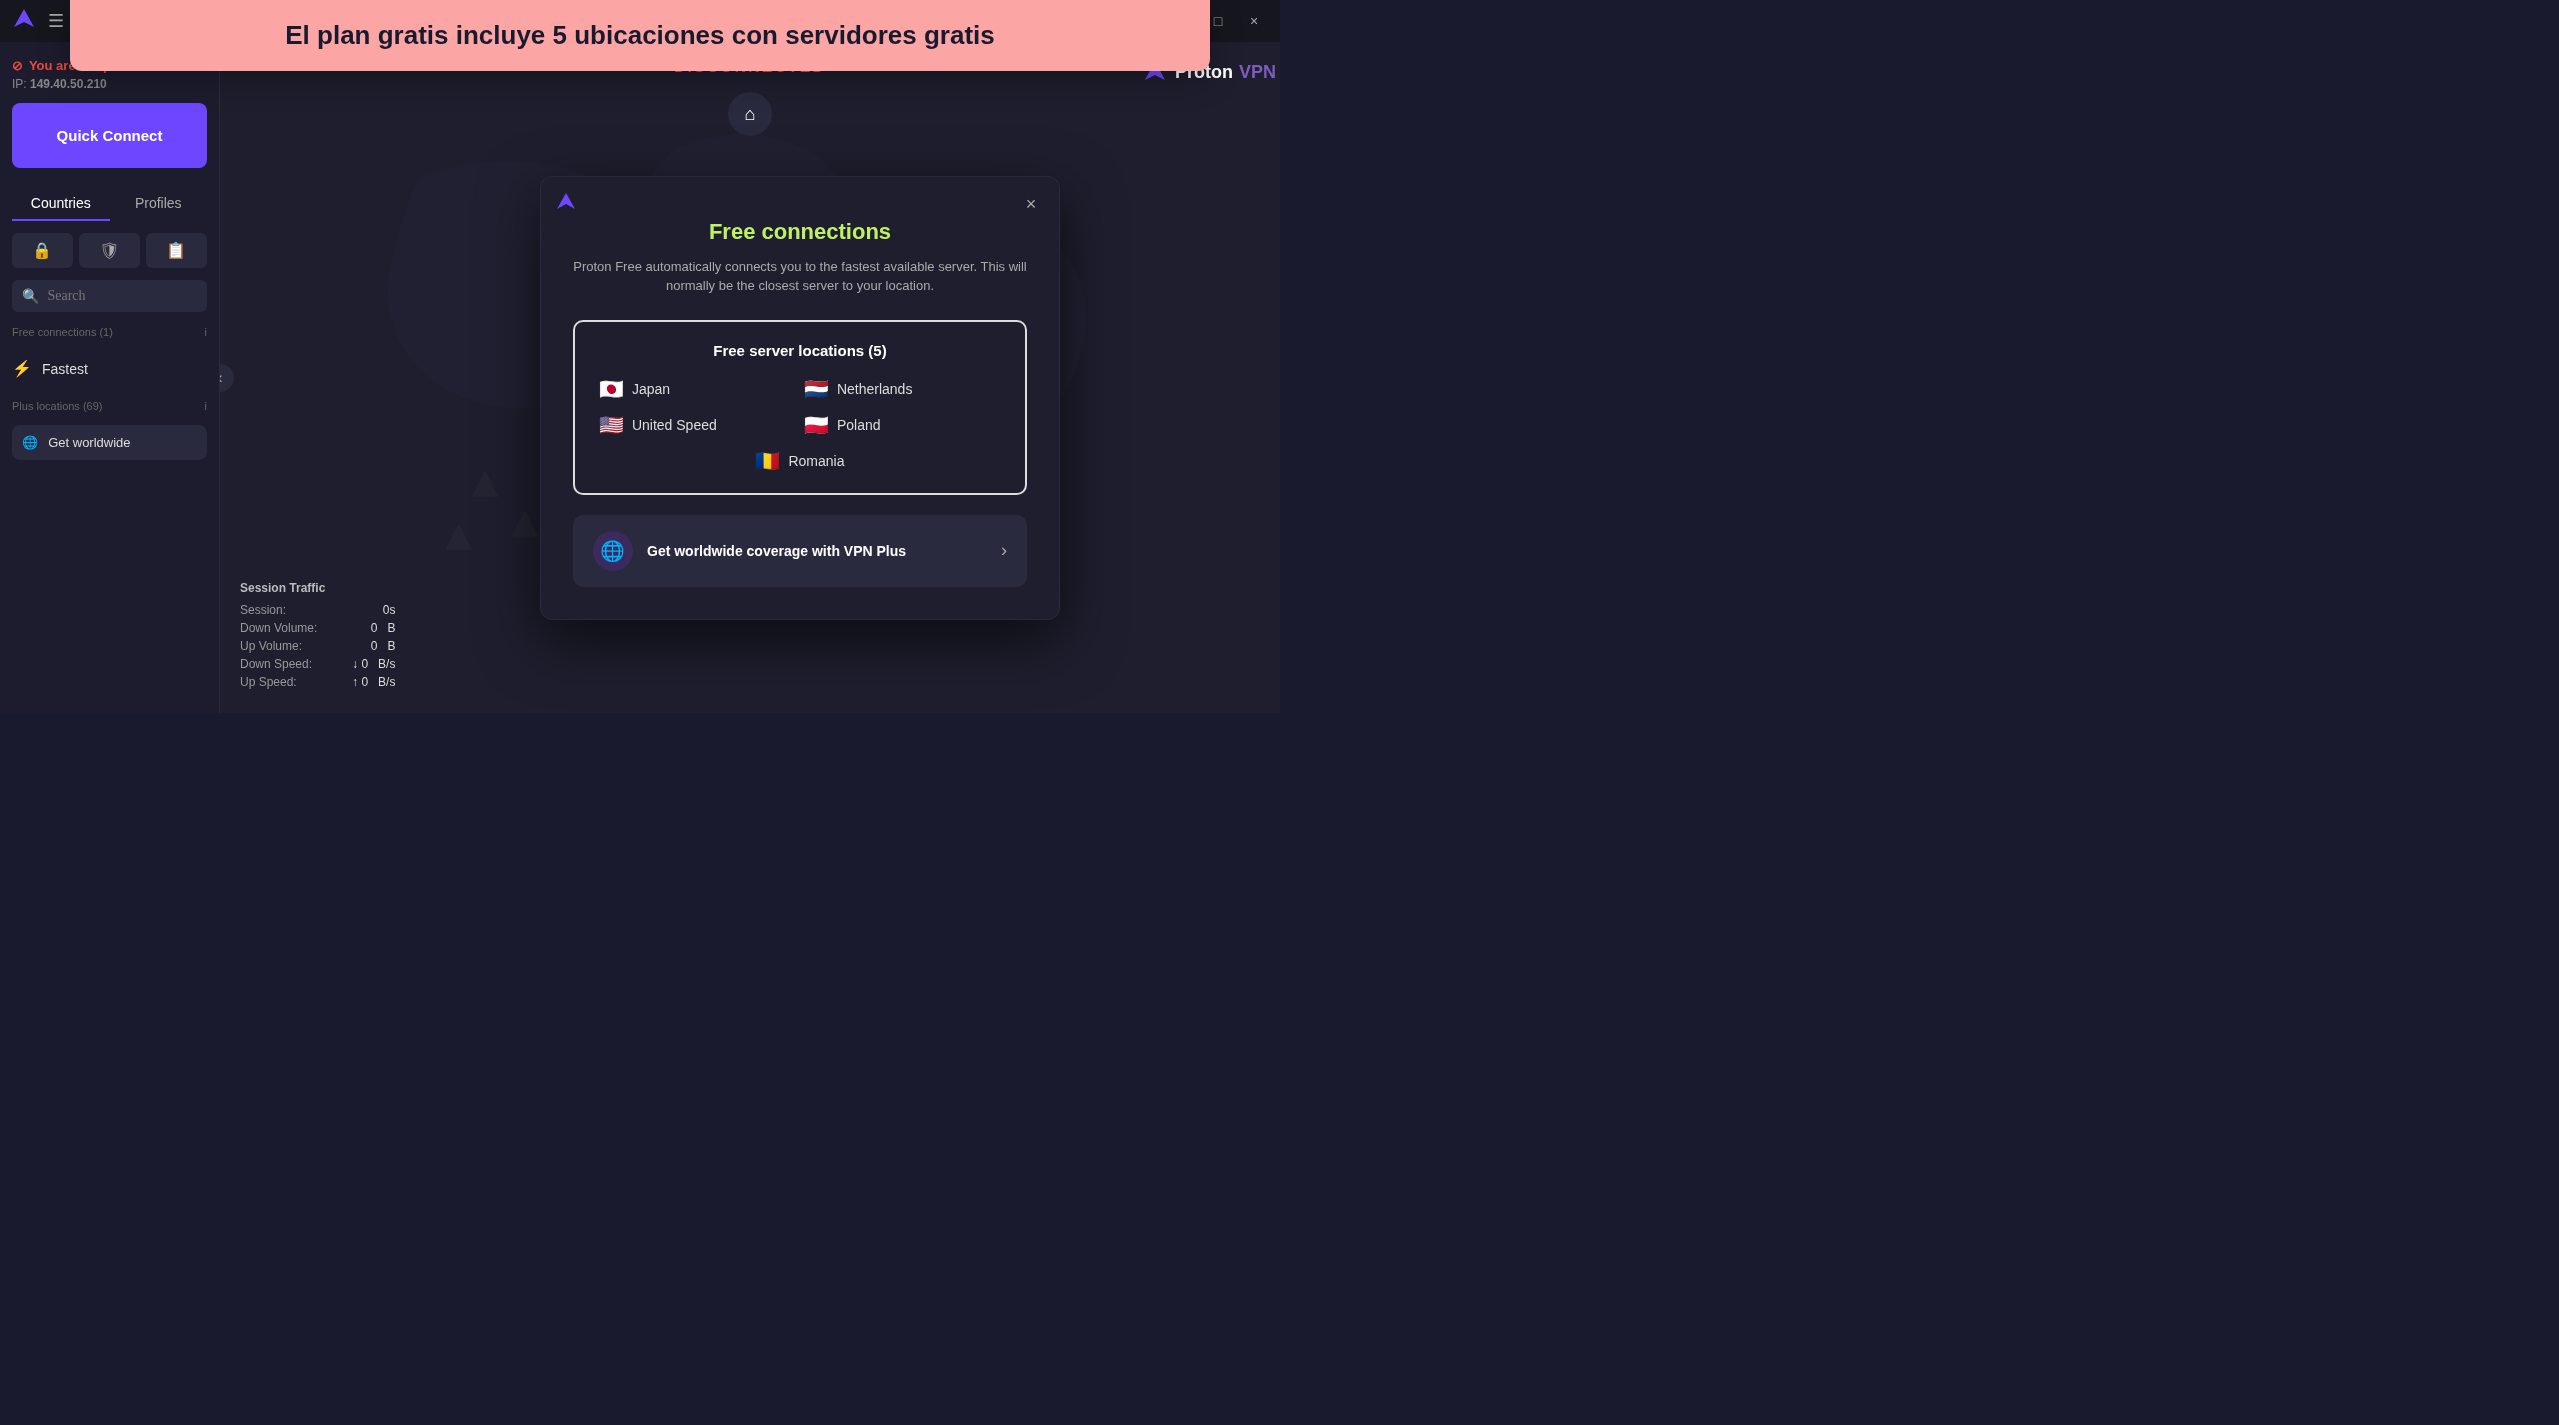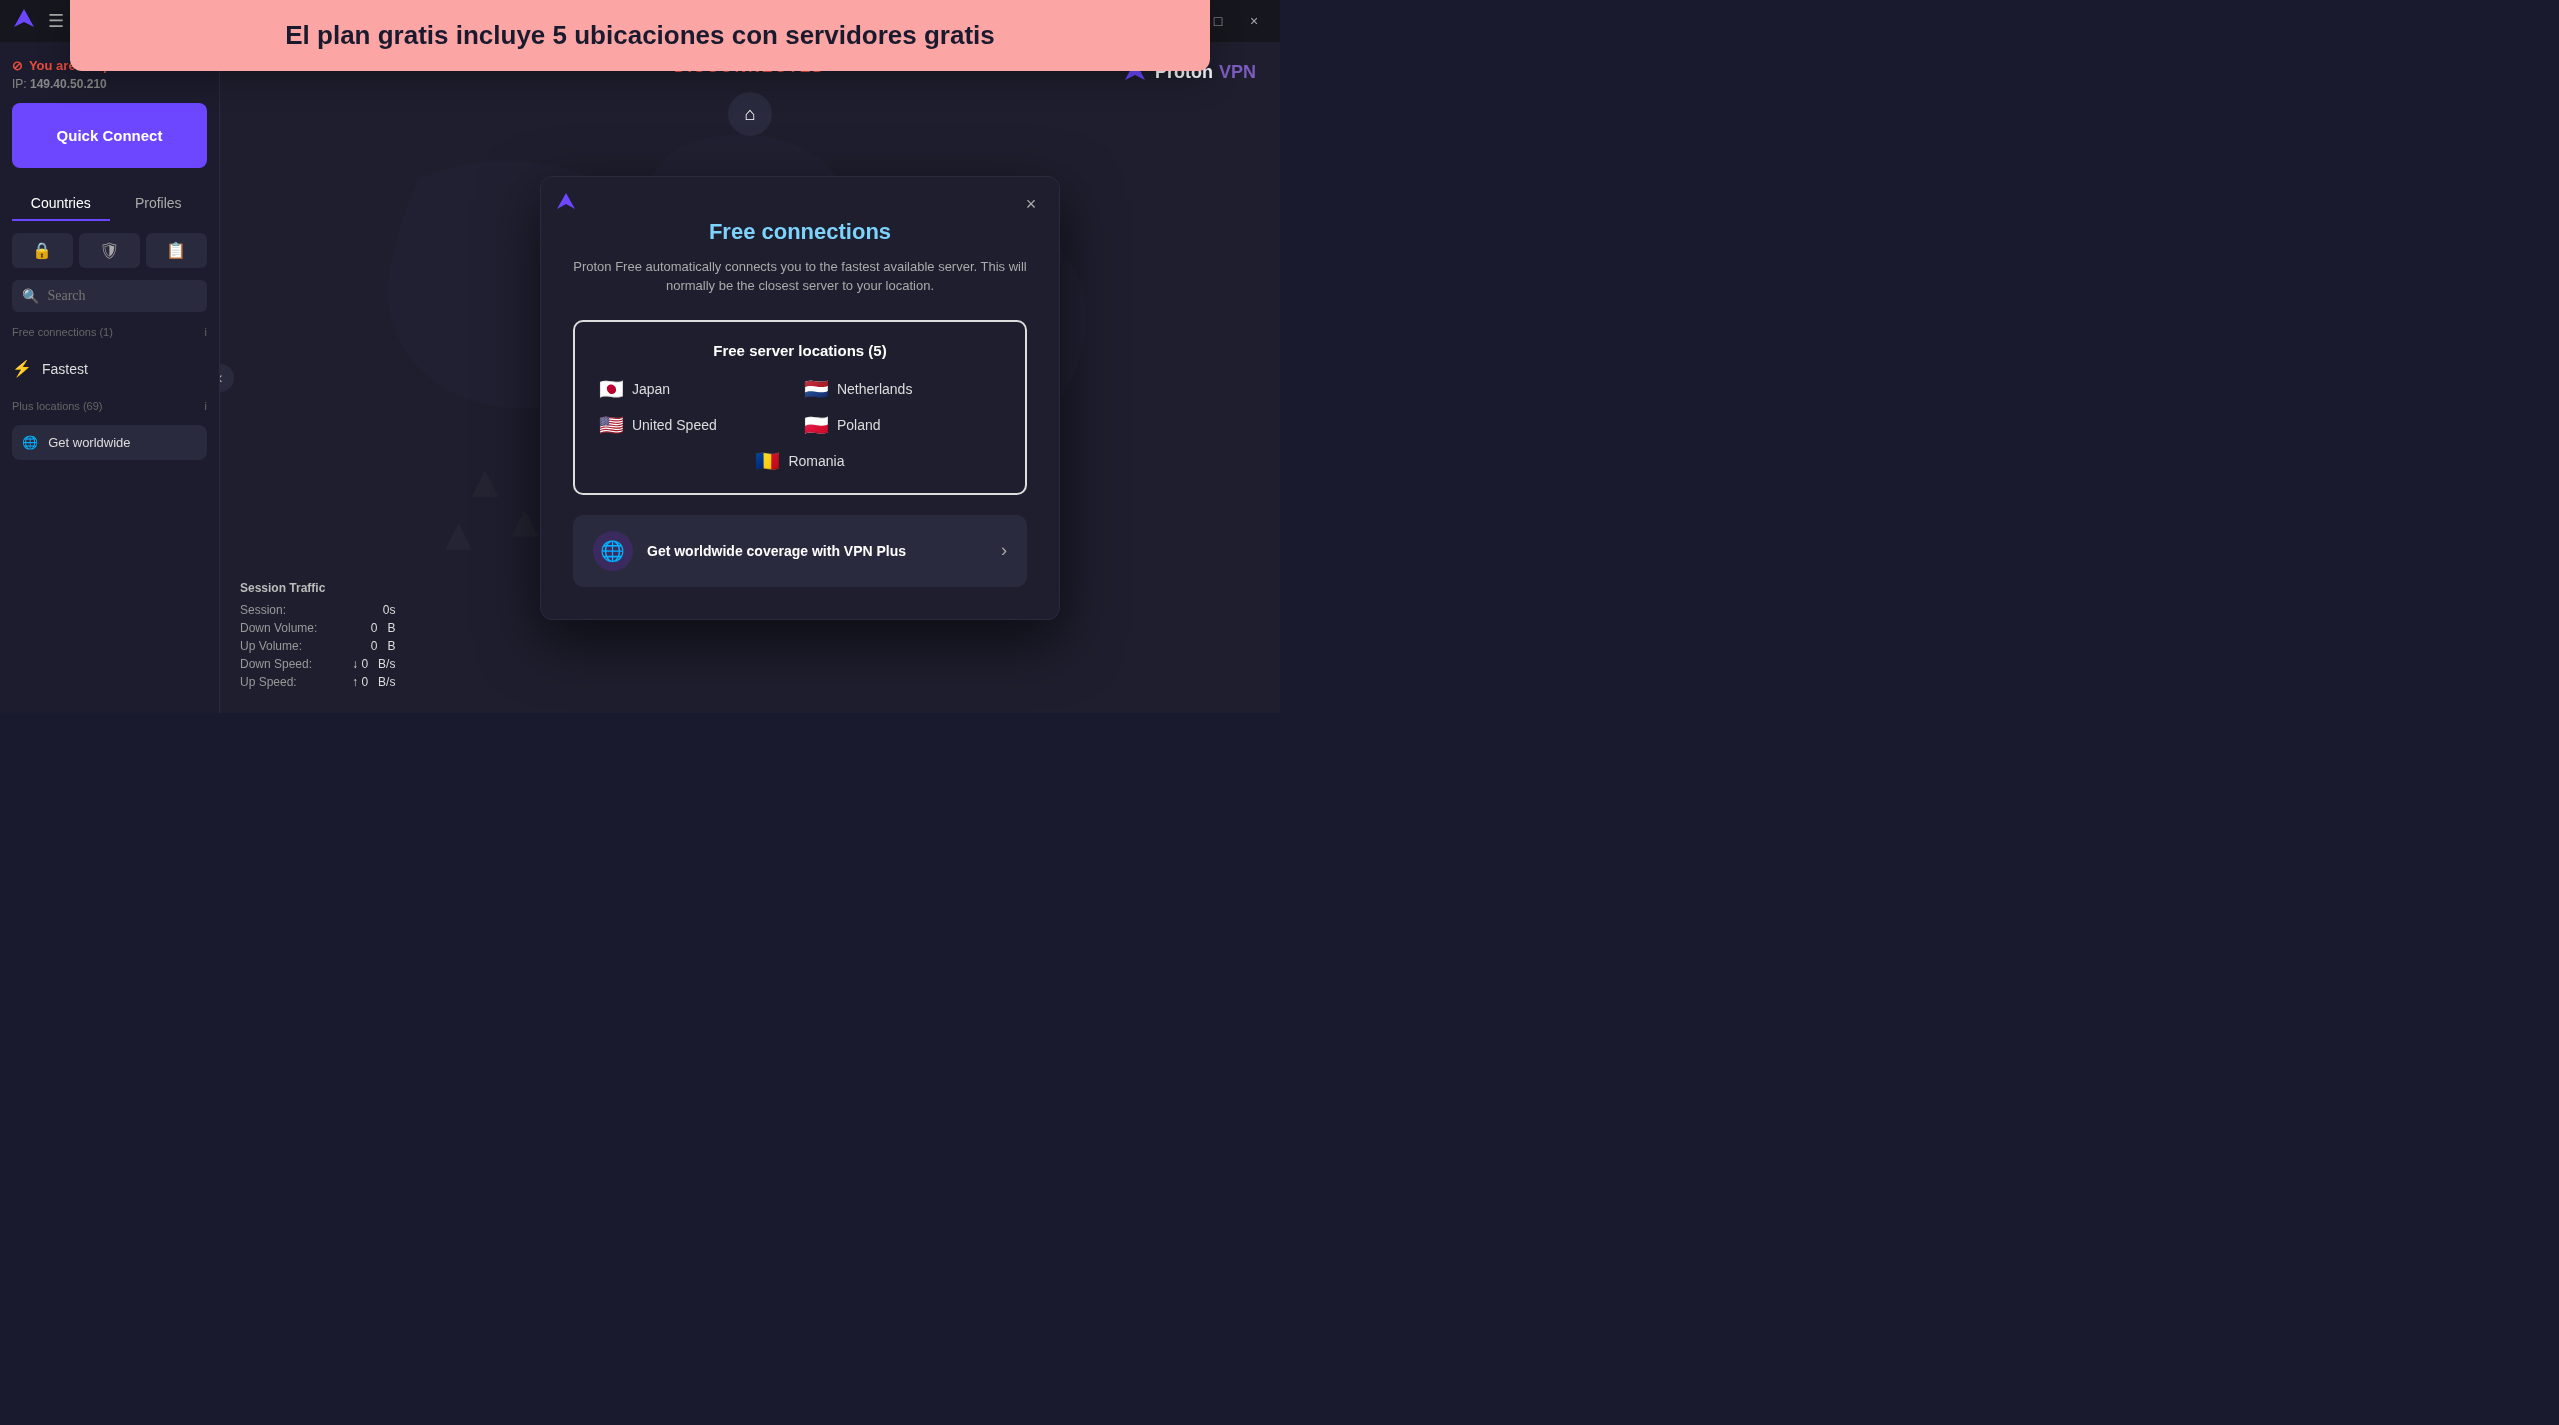--- a/index.html
+++ b/index.html
@@ -242,21 +242,21 @@
       justify-content: center;
       color: white;
       font-size: 18px;
       cursor: pointer;
     }
 
     
     .proton-logo {
       position: absolute;
       top: 16px;
-      right: 24px;
+      right: 4px;
       display: flex;
       align-items: center;
       gap: 6px;
       color: white;
       font-size: 18px;
       font-weight: 600;
     }
 
     .proton-logo .proton-word { color: white; }
     .proton-logo .vpn-word { color: #7c5cbf; }
@@ -369,21 +369,21 @@
     }
 
     .modal-logo {
       position: absolute;
       top: 14px;
       left: 14px;
     }
 
     .modal-title {
       text-align: center;
-      color: #7dd3fc;
+      color: #bef264;
       font-size: 22px;
       font-weight: 700;
       margin-bottom: 12px;
       margin-top: 10px;
     }
 
     .modal-desc {
       text-align: center;
       color: #aaa;
       font-size: 13px;

